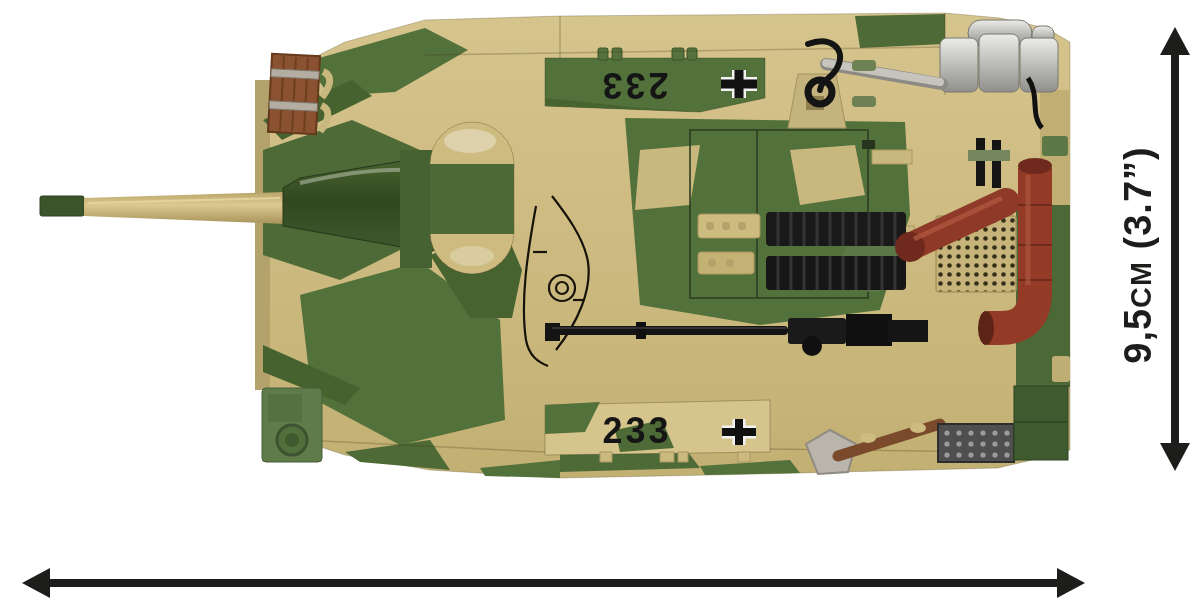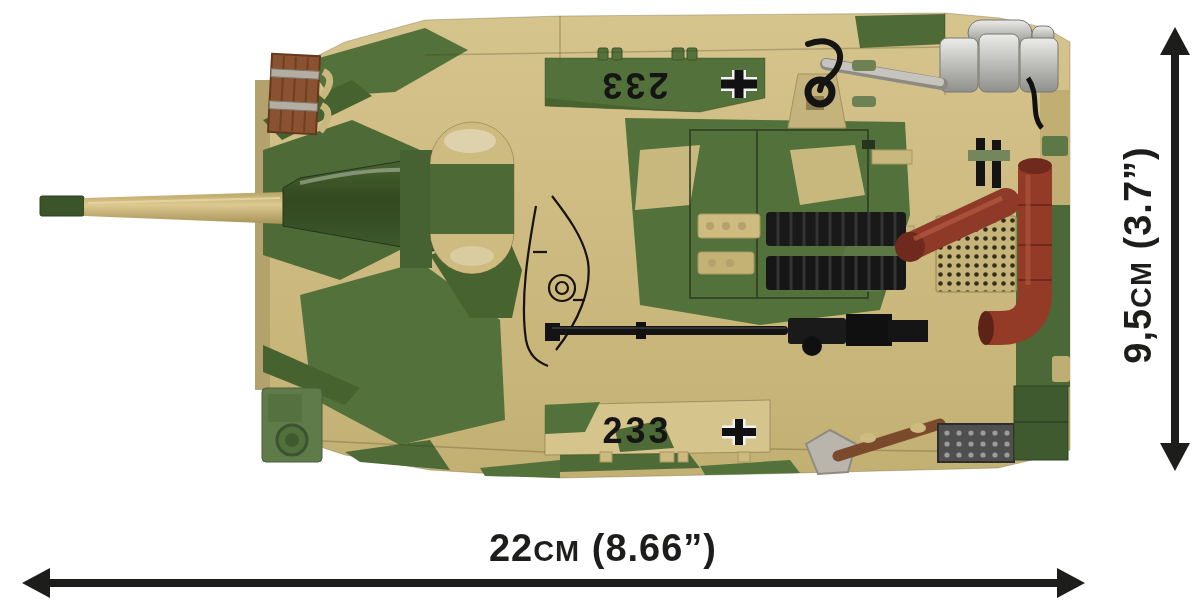--- a/index.html
+++ b/index.html
@@ -281,23 +281,19 @@
       <polygon points="22,583 50,568 50,598"></polygon>
       <polygon points="1085,583 1057,568 1057,598"></polygon>
     </g>
     <g fill="#1d1d1b">
       <line x1="1175" y1="44" x2="1175" y2="454" stroke="#1d1d1b" stroke-width="8"></line>
       <polygon points="1175,27 1160,55 1190,55"></polygon>
       <polygon points="1175,471 1160,443 1190,443"></polygon>
     </g>
   </svg>
 
-  <div class="dim-label dim-width">
-    <span>22</span><span class="unit">cm</span>
-    <span>(8.66”)</span>
-  </div>
 
   <div class="dim-label dim-height">
     <span>9,5</span><span class="unit">cm</span>
     <span>(3.7”)</span>
   </div>
 
 </div>
 
 </body></html>

